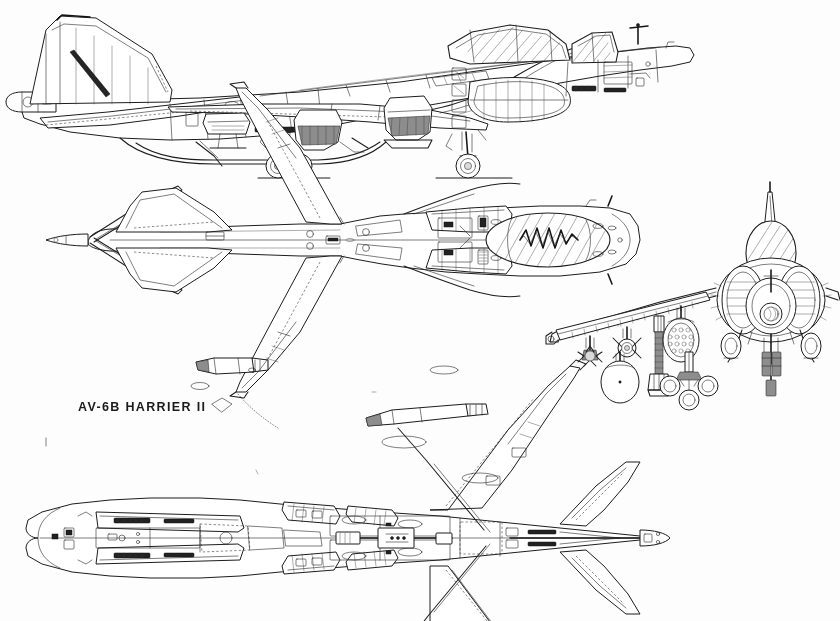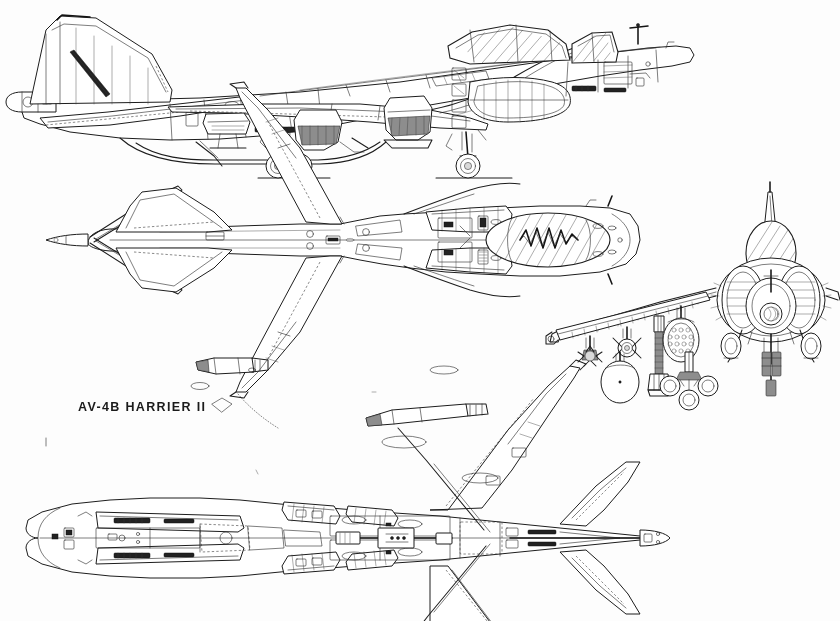--- a/index.html
+++ b/index.html
@@ -736,15 +736,15 @@
       </g>
     </g>
 
     <g>
       <path class="ln-t" d="M46,438 L46,446"></path>
       <path class="ln-xt" d="M372,392 L376,392"></path>
       <path class="ln-xt" d="M256,470 L258,474"></path>
     </g>
   </svg>
 
-  <div id="caption" style="left: 78px; top: 400px;">AV-4B  HARRIER II</div>
+  <div id="caption" style="left: 78px; top: 400px;">AV-6B  HARRIER II</div>
 
 </div>
 
 </body></html>

